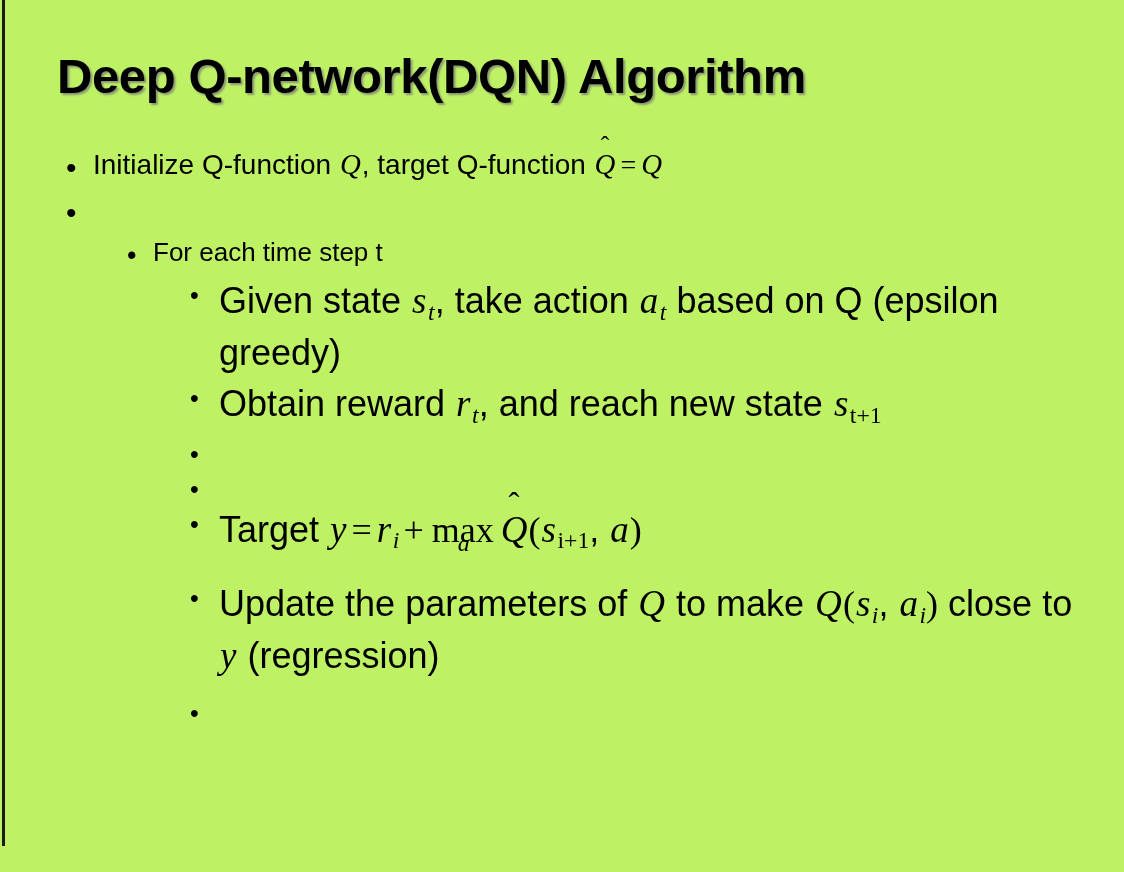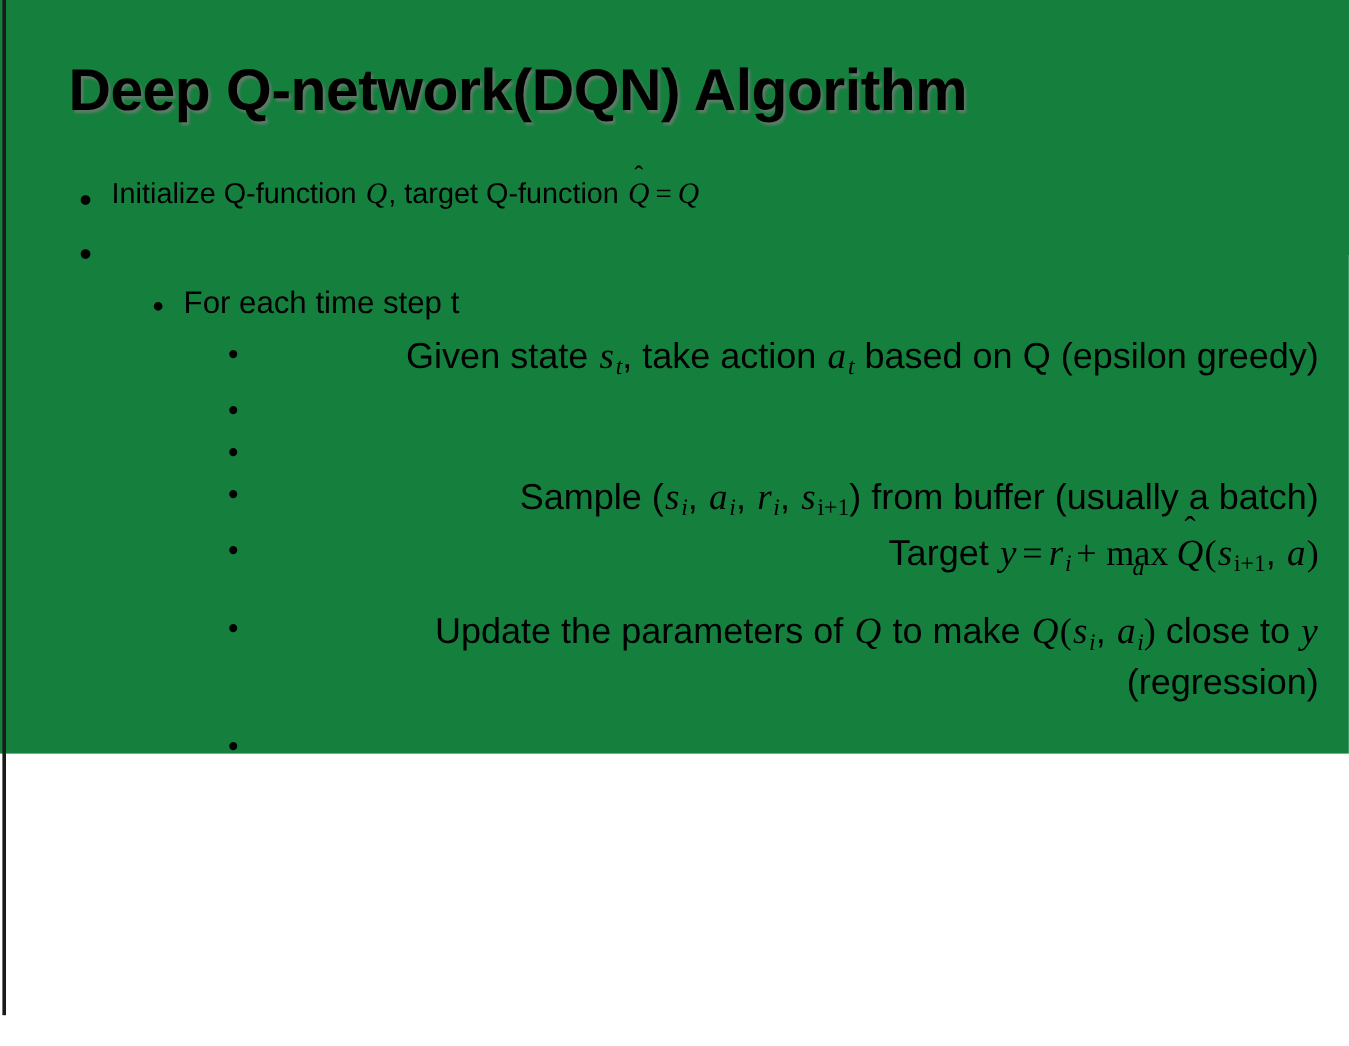--- a/index.html
+++ b/index.html
@@ -11,22 +11,22 @@
     width: 1124px;
     height: 872px;
     font-family: "Liberation Sans", sans-serif;
     color: #000000;
     overflow: hidden;
   }
 
   .slide {
     position: relative;
     width: 1124px;
-    height: 628px;
-    background: #15803d;
+    height: 872px;
+    background: #bef264;
     box-sizing: border-box;
   }
 
   
   .left-rule {
     position: absolute;
     left: 2px;
     top: 0px;
     width: 3px;
     height: 846px;
@@ -70,21 +70,21 @@
   .lvl1 {
     padding-left: 66px;
     margin-bottom: 8px;
   }
   .lvl1 .bullet-mark {
     width: 27px;
     font-size: 30px;
     padding-top: 7px;
   }
   .lvl1 .bullet-text {
-    font-size: 24px;
+    font-size: 28px;
     line-height: 1.30;
     max-width: 980px;
   }
 
   
   .lvl2 {
     padding-left: 127px;
     margin-bottom: 6px;
   }
   .lvl2 .bullet-mark {
@@ -102,24 +102,23 @@
   .lvl3 {
     padding-left: 190px;
     margin-bottom: 3px;
   }
   .lvl3 .bullet-mark {
     width: 29px;
     font-size: 25px;
     padding-top: 7px;
   }
   .lvl3 .bullet-text {
-    font-size: 30px;
+    font-size: 36px;
     line-height: 1.33;
     max-width: 880px;
-    text-align: right;
   }
 
   
   .math {
     font-family: "Liberation Serif", serif;
     font-style: italic;
     font-size: 1.03em;
     padding: 0 1px;
   }
   .math-up {
@@ -196,29 +195,29 @@
       <span class="bullet-text">For each time step t</span>
     </div>
 
     <div class="bullet-row lvl3">
       <span class="bullet-mark">•</span>
       <span class="bullet-text"><span>Given state </span><span class="math">s</span><span class="sub">t</span><span>, take action </span><span class="math">a</span><span class="sub">t</span><span> based on Q (epsilon greedy)</span></span>
     </div>
 
     <div class="bullet-row lvl3">
       <span class="bullet-mark">•</span>
-    </div>
-
-    <div class="bullet-row lvl3">
-      <span class="bullet-mark">•</span>
-    </div>
-
-    <div class="bullet-row lvl3">
-      <span class="bullet-mark">•</span>
-      <span class="bullet-text"><span>Sample (</span><span class="math">s</span><span class="sub">i</span><span>, </span><span class="math">a</span><span class="sub">i</span><span>, </span><span class="math">r</span><span class="sub">i</span><span>, </span><span class="math">s</span><span class="sub sub-up">i+1</span><span>) from buffer (usually a batch)</span></span>
+      <span class="bullet-text"><span>Obtain reward </span><span class="math">r</span><span class="sub">t</span><span>, and reach new state </span><span class="math">s</span><span class="sub sub-up">t+1</span></span>
+    </div>
+
+    <div class="bullet-row lvl3">
+      <span class="bullet-mark">•</span>
+    </div>
+
+    <div class="bullet-row lvl3">
+      <span class="bullet-mark">•</span>
     </div>
 
     <div class="bullet-row lvl3" style="margin-bottom:22px;">
       <span class="bullet-mark">•</span>
       <span class="bullet-text"><span>Target </span><span class="math">y</span><span class="math-up op">=</span><span class="math">r</span><span class="sub">i</span><span class="math-up op">+</span><span class="maxop"><span>max</span><span class="under">a</span></span><span class="hat-wrap"><span class="math">Q</span><span class="hat">̂</span></span><span class="math-up">(</span><span class="math">s</span><span class="sub sub-up">i+1</span><span>, </span><span class="math">a</span><span class="math-up">)</span></span>
     </div>
 
     <div class="bullet-row lvl3">
       <span class="bullet-mark">•</span>
       <span class="bullet-text"><span>Update the parameters of </span><span class="math">Q</span><span> to make </span><span class="math">Q</span><span class="math-up">(</span><span class="math">s</span><span class="sub">i</span><span>, </span><span class="math">a</span><span class="sub">i</span><span class="math-up">)</span><span> close to </span><span class="math">y</span><span> (regression)</span></span>

